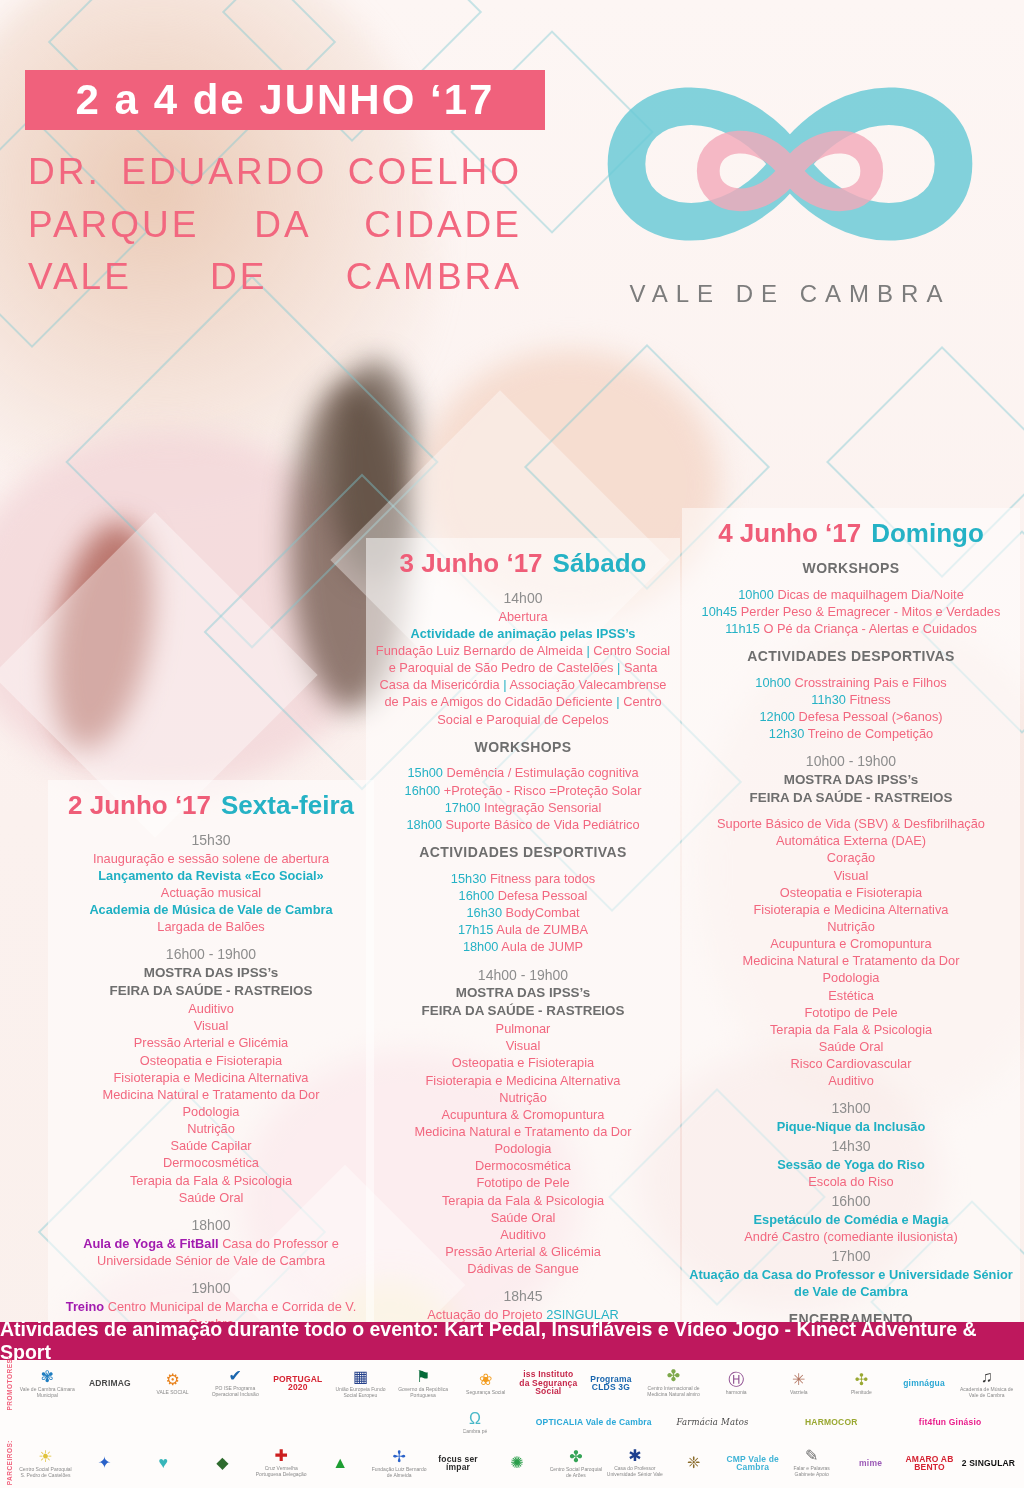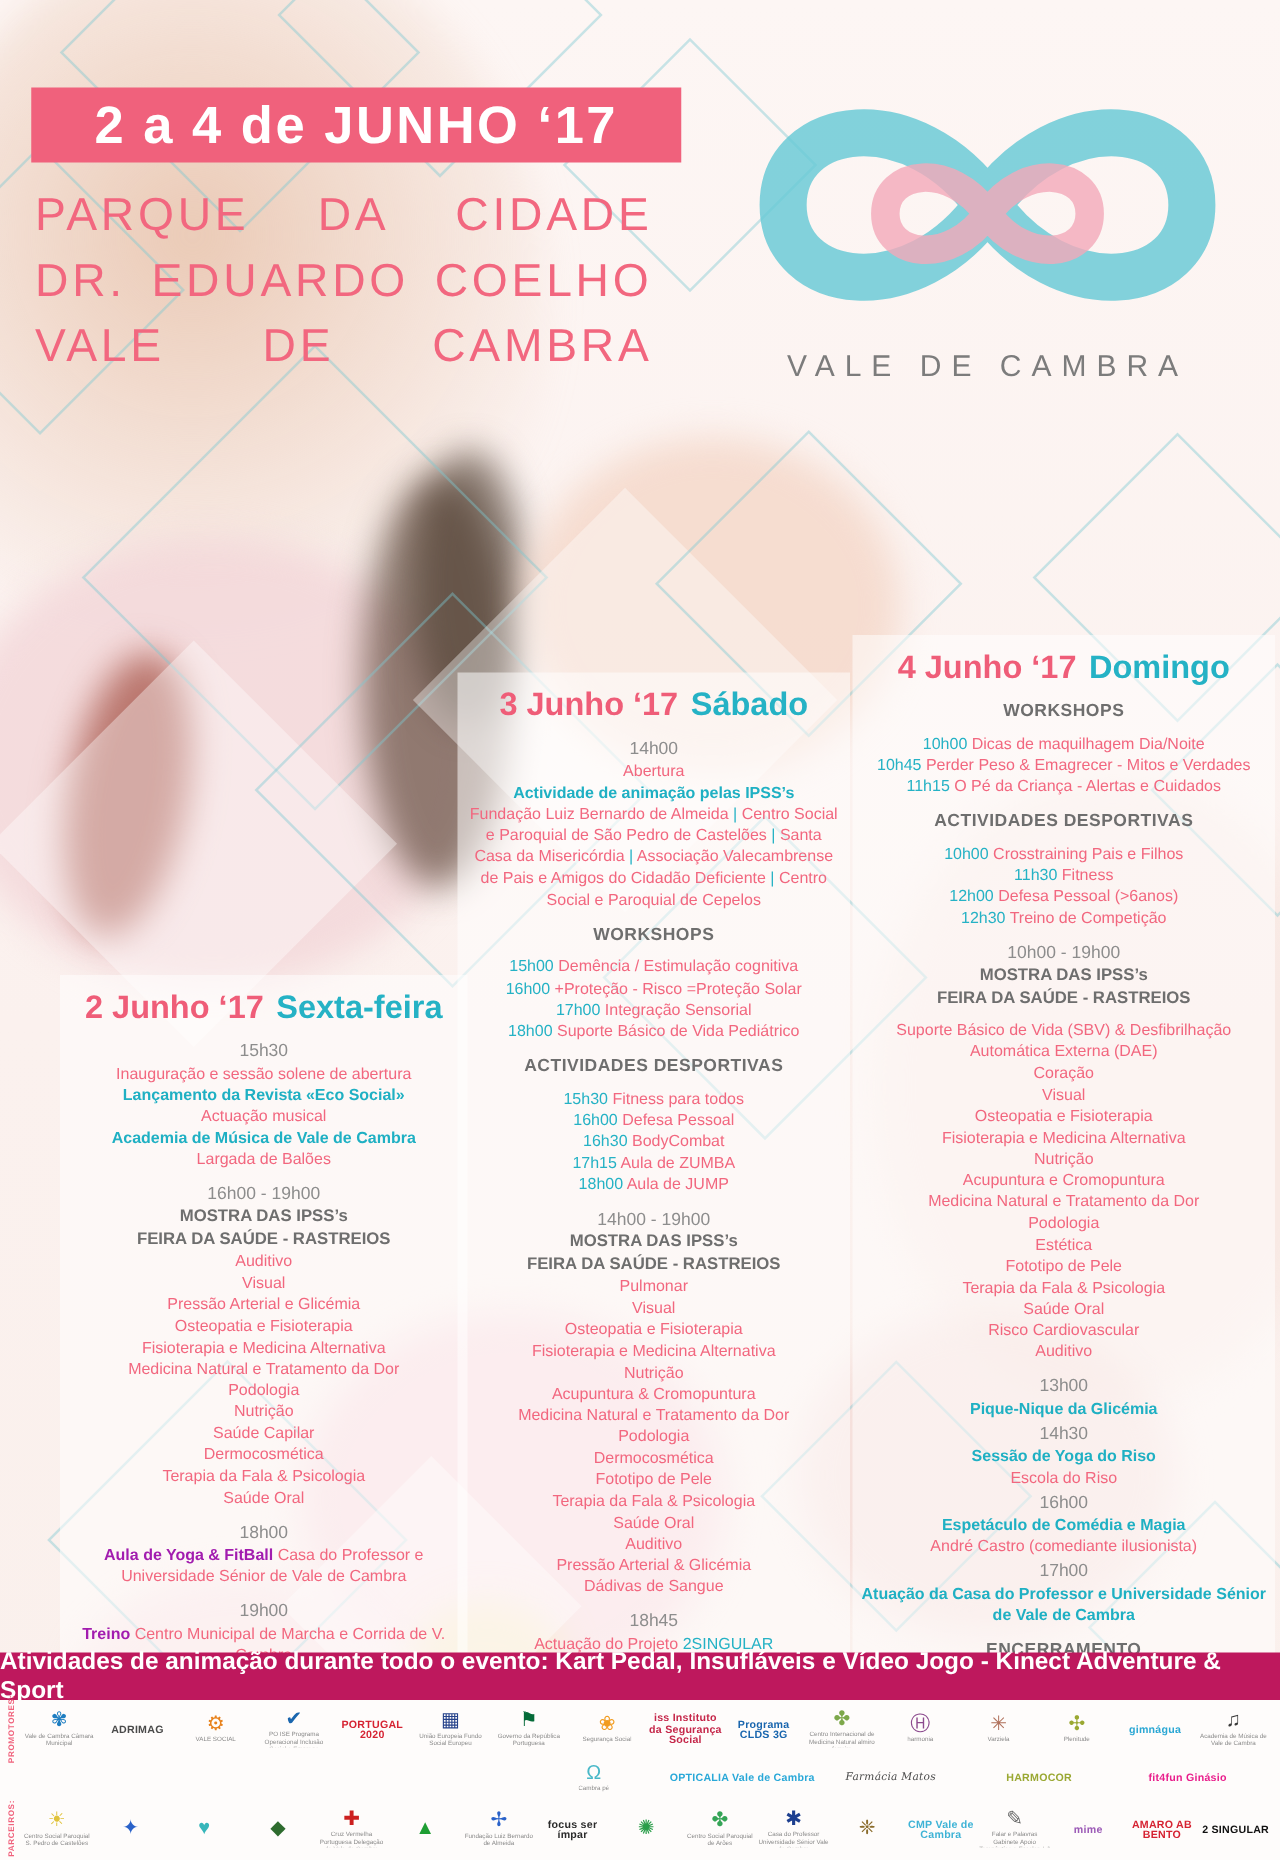--- a/index.html
+++ b/index.html
@@ -90,22 +90,22 @@
   <div class="dia" style="left:80px;top:1130px;width:200px;height:200px;"></div>
   <div class="dia f" style="left:260px;top:1200px;width:170px;height:170px;"></div>
   <div class="dia" style="left:520px;top:690px;width:180px;height:180px;"></div>
   <div class="dia" style="left:640px;top:1120px;width:150px;height:150px;"></div>
   <div class="dia" style="left:900px;top:1230px;width:140px;height:140px;"></div>
 </div>
 
 <div class="date-banner">2 a 4 de JUNHO ‘17</div>
 
 <div class="location">
+  <div class="loc-line">DR. EDUARDO COELHO</div>
   <div class="loc-line">PARQUE DA CIDADE</div>
-  <div class="loc-line">DR. EDUARDO COELHO</div>
   <div class="loc-line">VALE DE CAMBRA</div>
 </div>
 
 <div class="brand">
   <svg width="420" height="218" viewBox="0 0 420 220">
     <path d="M210,110 C150,25 45,40 45,110 C45,180 150,195 210,110 C270,25 375,40 375,110 C375,180 270,195 210,110 Z" fill="none" stroke="#66c9d6" stroke-width="38" stroke-linejoin="round" opacity="0.82"></path>
     <g transform="translate(105,62) scale(0.5)">
       <path d="M210,110 C150,25 45,40 45,110 C45,180 150,195 210,110 C270,25 375,40 375,110 C375,180 270,195 210,110 Z" fill="none" stroke="#f2a9b9" stroke-width="46" stroke-linejoin="round" opacity="0.8"></path>
     </g>
   </svg>
@@ -223,21 +223,21 @@
       <div class="ln k-pink">Medicina Natural e Tratamento da Dor</div>
       <div class="ln k-pink">Podologia</div>
       <div class="ln k-pink">Estética</div>
       <div class="ln k-pink">Fototipo de Pele</div>
       <div class="ln k-pink">Terapia da Fala &amp; Psicologia</div>
       <div class="ln k-pink">Saúde Oral</div>
       <div class="ln k-pink">Risco Cardiovascular</div>
       <div class="ln k-pink">Auditivo</div>
       <div class="ln k-gap"></div>
       <div class="ln k-time">13h00</div>
-      <div class="ln k-tealbold">Pique-Nique da Glicémia</div>
+      <div class="ln k-tealbold">Pique-Nique da Inclusão</div>
       <div class="ln k-time">14h30</div>
       <div class="ln k-tealbold">Sessão de Yoga do Riso</div>
       <div class="ln k-pink">Escola do Riso</div>
       <div class="ln k-time">16h00</div>
       <div class="ln k-tealbold">Espetáculo de Comédia e Magia</div>
       <div class="ln k-pink">André Castro (comediante ilusionista)</div>
       <div class="ln k-time">17h00</div>
       <div class="ln k-tealbold">Atuação da Casa do Professor e Universidade Sénior de Vale de Cambra</div>
       <div class="ln k-gap"></div>
       <div class="ln k-section">ENCERRAMENTO</div>

